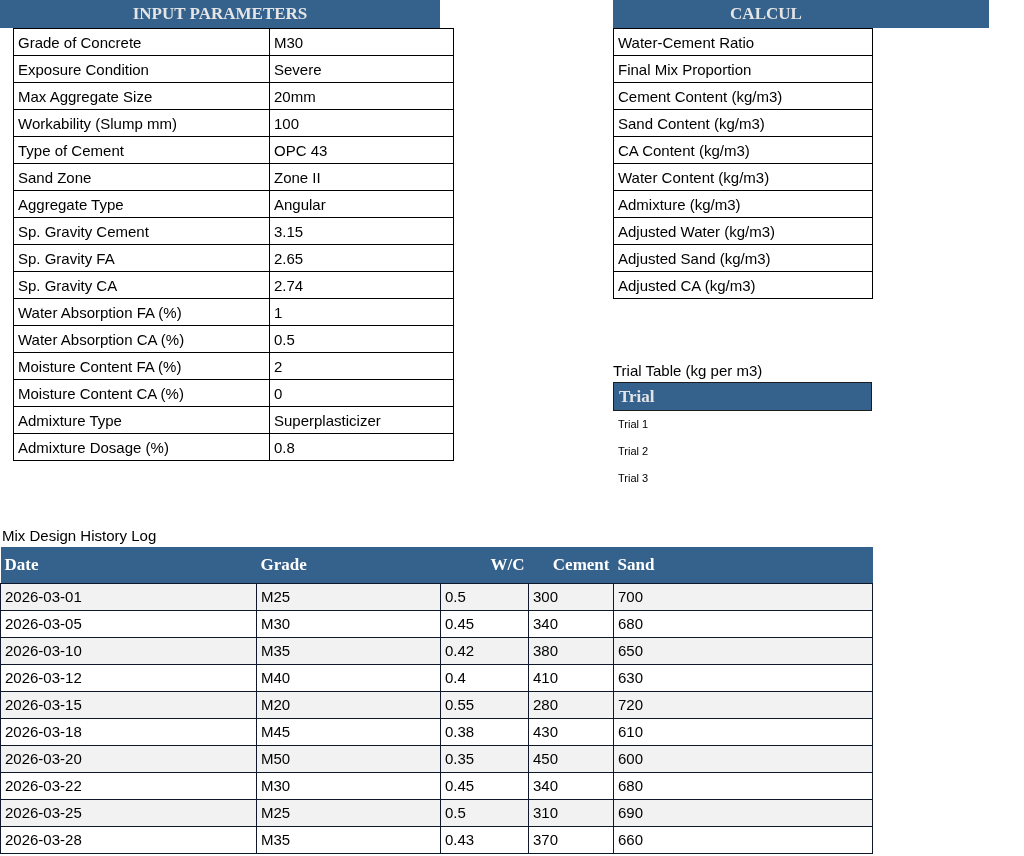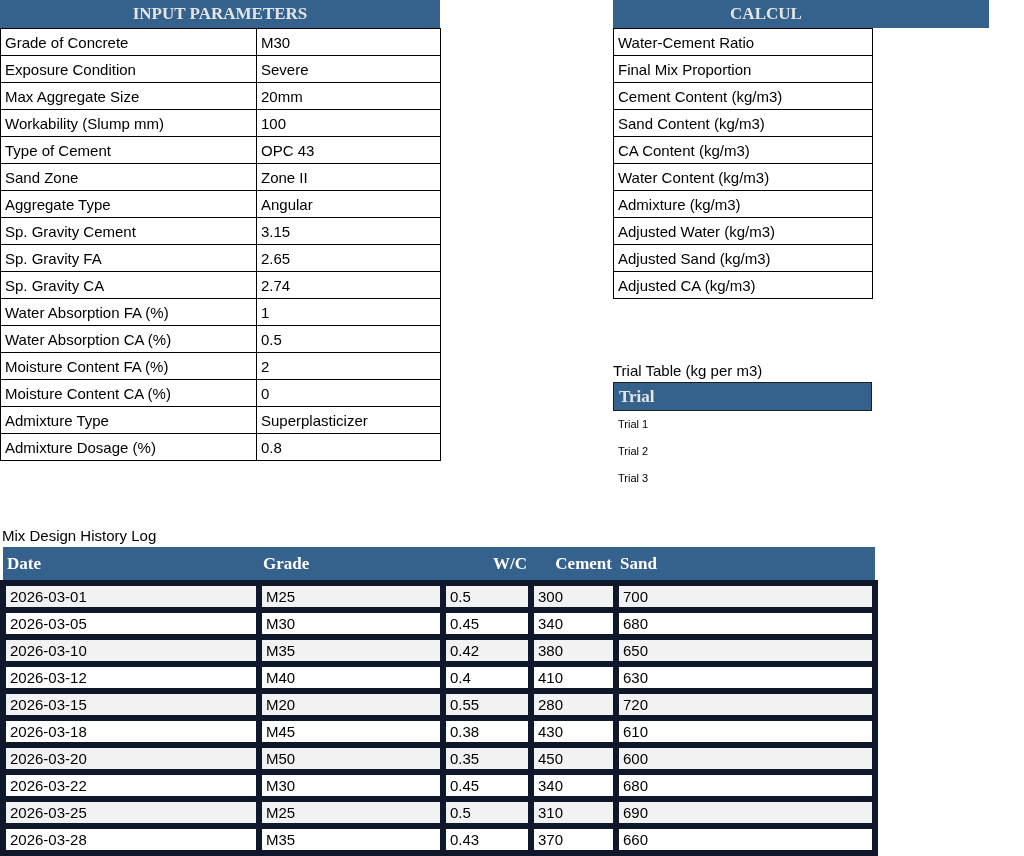--- a/index.html
+++ b/index.html
@@ -48,21 +48,21 @@
     white-space: nowrap;
     overflow: hidden;
     background: #ffffff;
     vertical-align: middle;
   }
   td.num { text-align: left; }
   td.txt { text-align: left; }
 
   
   #input-params-block { left: 0; top: 0; width: 440px; }
-  #input-params-table { width: 440px; }
+  #input-params-table { width: 440px; margin-left: 13px; }
   #input-params-table col.c1 { width: 256px; }
   #input-params-table col.c2 { width: 184px; }
 
   
   #calc-block { left: 613px; top: 0; width: 411px; }
   #calc-band  { width: 376px; padding-right: 70px; box-sizing: border-box; }
   #calc-table { width: 259px; }
   #calc-table col.c1 { width: 259px; }
 
   
@@ -112,21 +112,21 @@
     height: 36px;
     box-sizing: border-box;
     padding: 0 4px;
     border: none;
     white-space: nowrap;
     vertical-align: middle;
   }
   #history-table thead th.hl { text-align: left; }
   #history-table thead th.hr { text-align: right; }
   #history-table tbody td {
-    border: 6px solid #0f172a;
+    border: 1px solid #0f172a;
     height: 27px;
     box-sizing: border-box;
     padding: 0 4px;
     font-size: 15px;
     white-space: nowrap;
     overflow: hidden;
     vertical-align: middle;
   }
   #history-table tbody tr.alt td { background: #f2f2f2; }
   #history-table tbody tr.plain td { background: #ffffff; }

